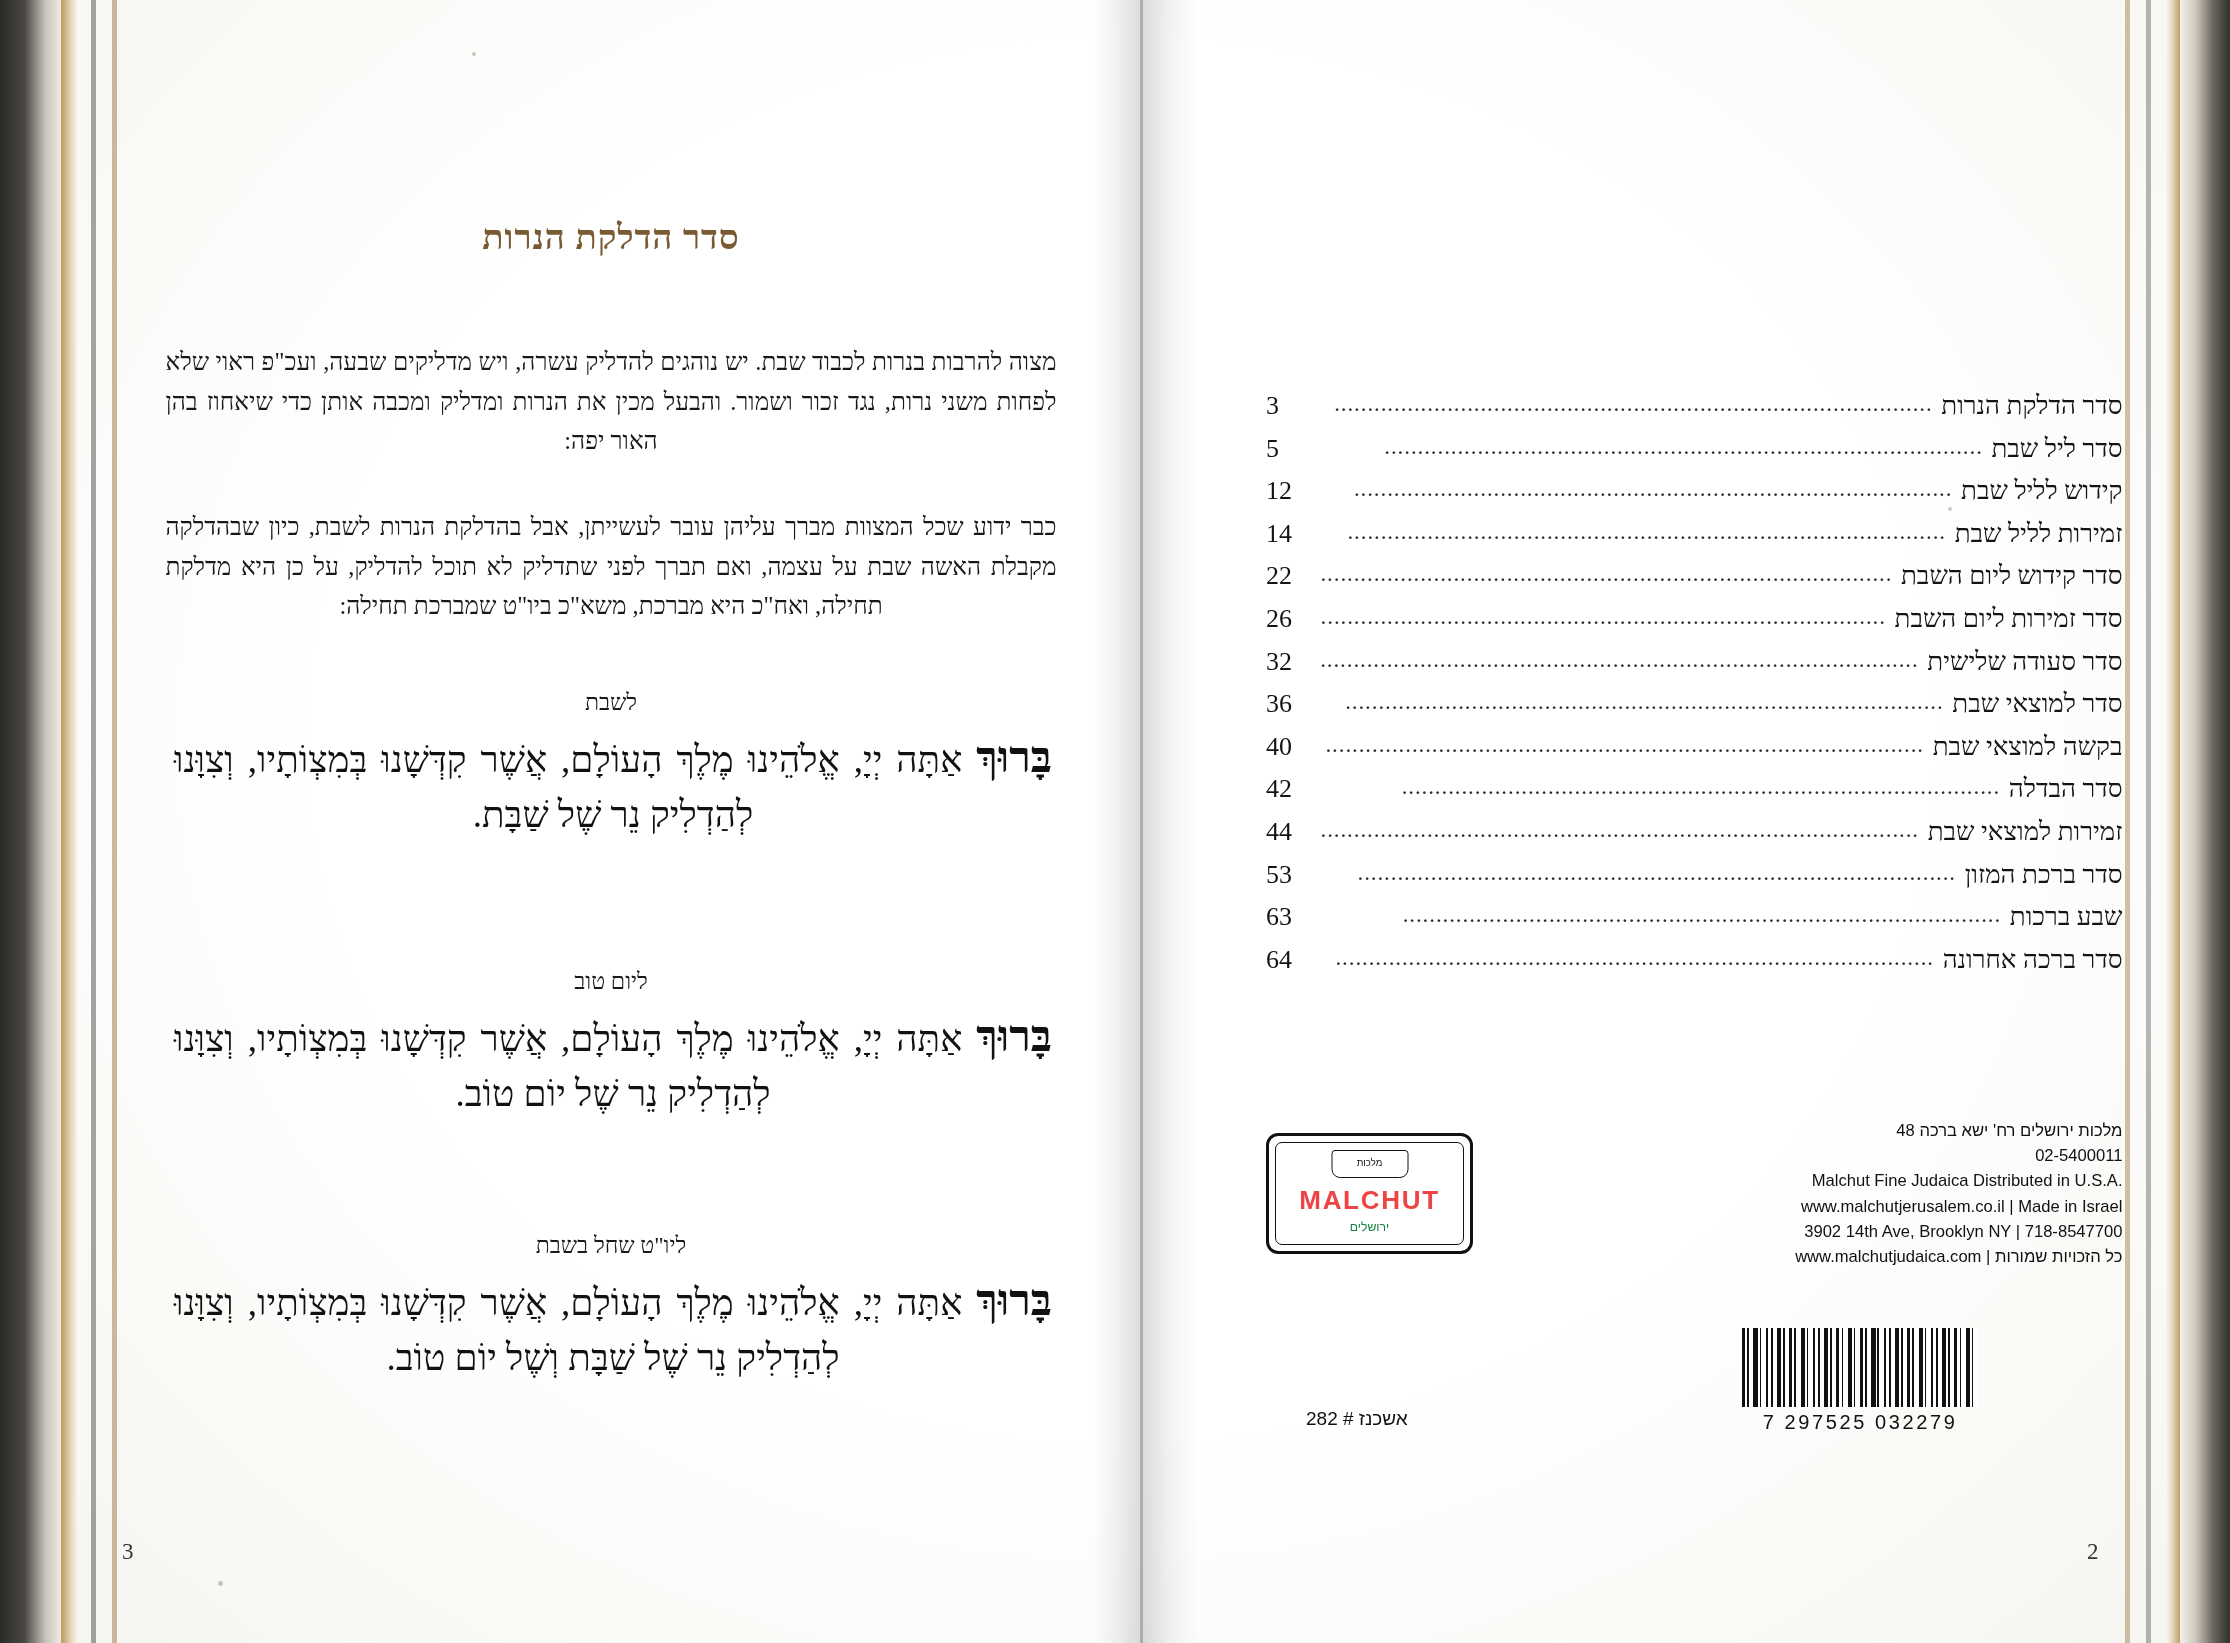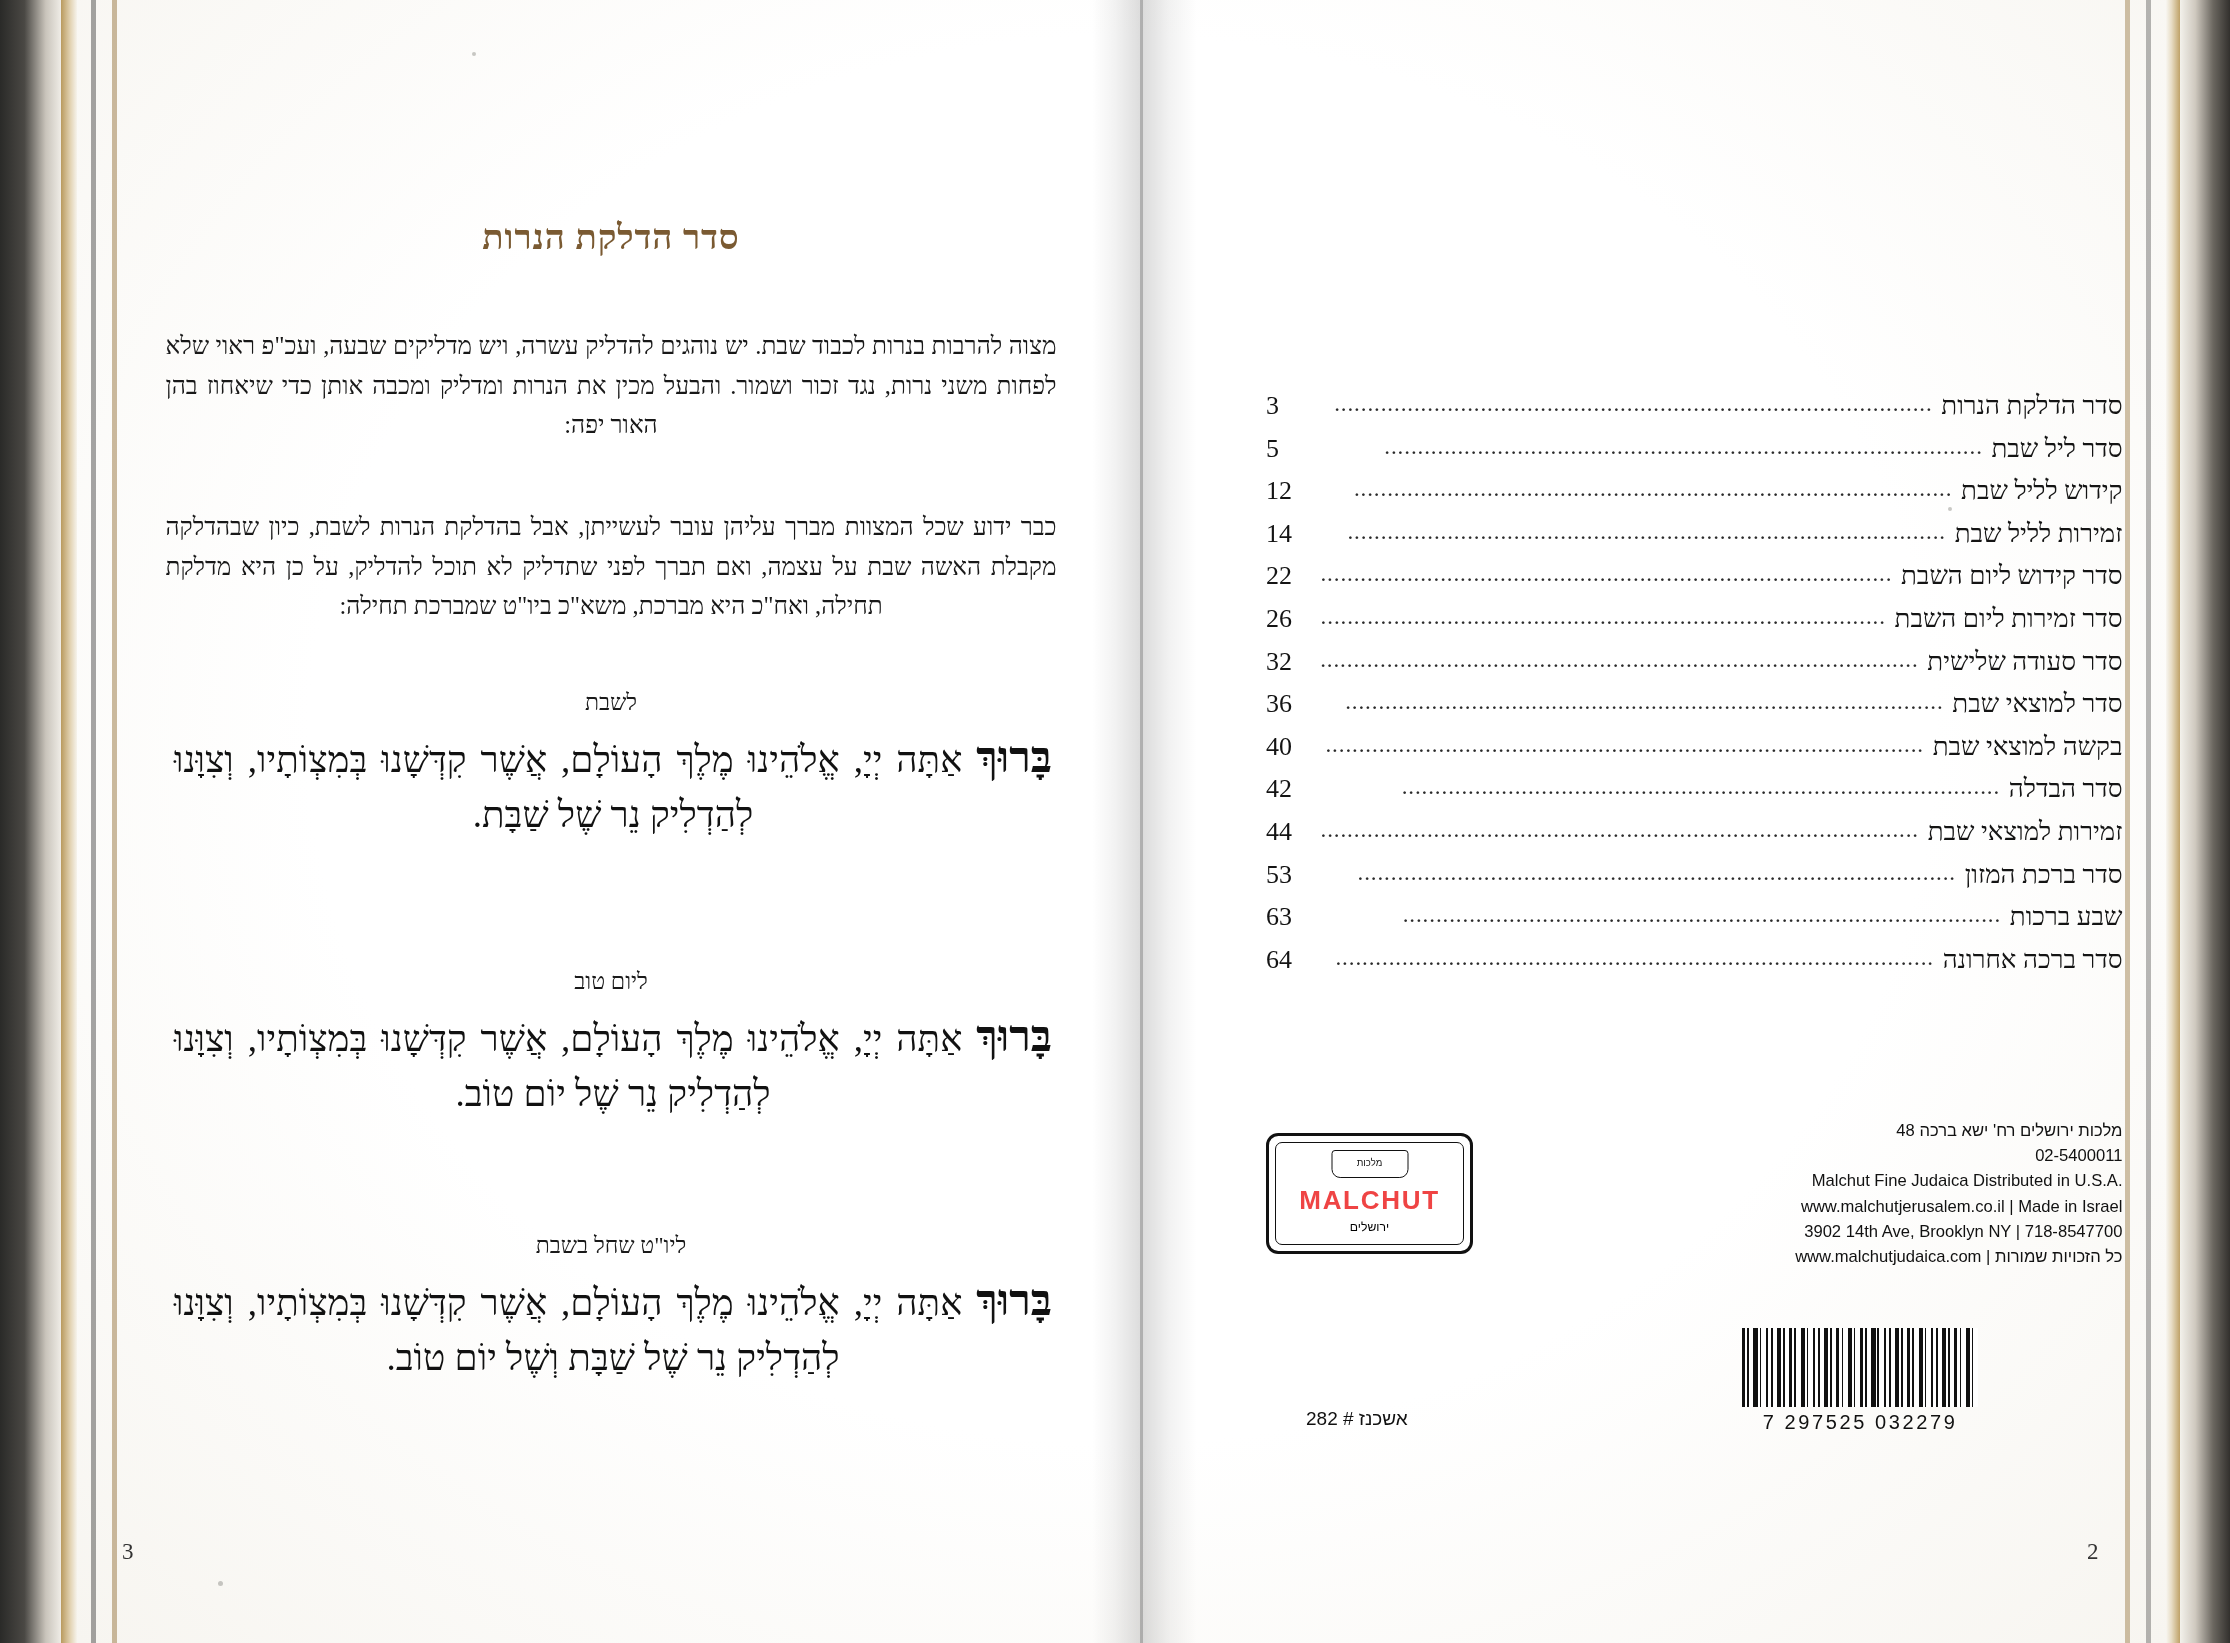--- a/index.html
+++ b/index.html
@@ -114,21 +114,21 @@
   .intro {
     position: absolute;
     left: 17.5px;
     right: 17.5px;
     font-size: 24.5px;
     line-height: 1.62;
     text-align: justify;
     text-align-last: center;
     color: #181818;
   }
-  .intro.p1 { top: 326px; }
+  .intro.p1 { top: 342px; }
   .intro.p2 { top: 507px; }
 
   .rubric {
     position: absolute;
     left: 0; right: 0;
     text-align: center;
     font-size: 23px;
     color: #1a1a1a;
   }
 
@@ -264,21 +264,21 @@
     font-size: 26px;
     letter-spacing: 1.7px;
     color: #ef4444;
   }
   .logo-sub {
     position: absolute;
     top: 84px; left: 0; right: 0;
     text-align: center;
     font-family: "Liberation Sans", sans-serif;
     font-size: 12.2px;
-    color: #000000;
+    color: #15803d;
     direction: rtl;
   }
 
   
   .barcode-wrap {
     position: absolute;
     top: 1328px;
     left: 489px;
     width: 262px;
   }

